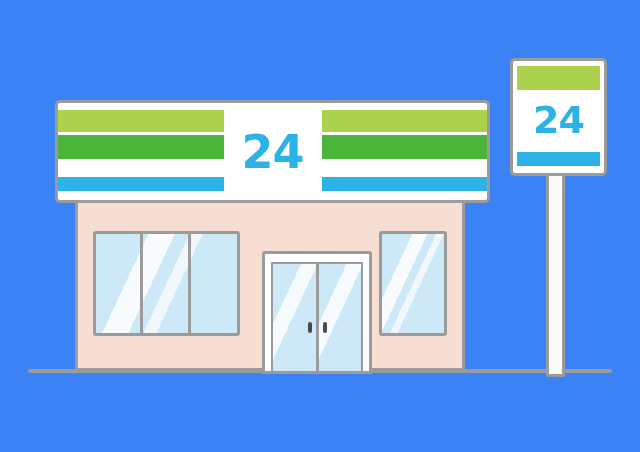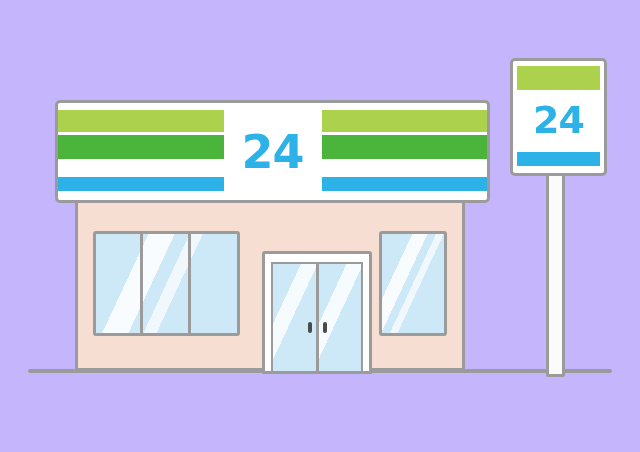--- a/index.html
+++ b/index.html
@@ -5,21 +5,21 @@
   html, body {
     margin: 0;
     padding: 0;
     background: #ffffff;
     font-family: "DejaVu Sans", "Liberation Sans", sans-serif;
   }
   .scene {
     position: relative;
     width: 640px;
     height: 452px;
-    background: #c4b5fd;
+    background: #3b82f6;
     overflow: hidden;
   }
   
   .ground-line {
     position: absolute;
     left: 28px; top: 369px;
     width: 584px; height: 4px;
     background: var(--outline-gray, #9b9b9b);
     border-radius: 3px;
   }

